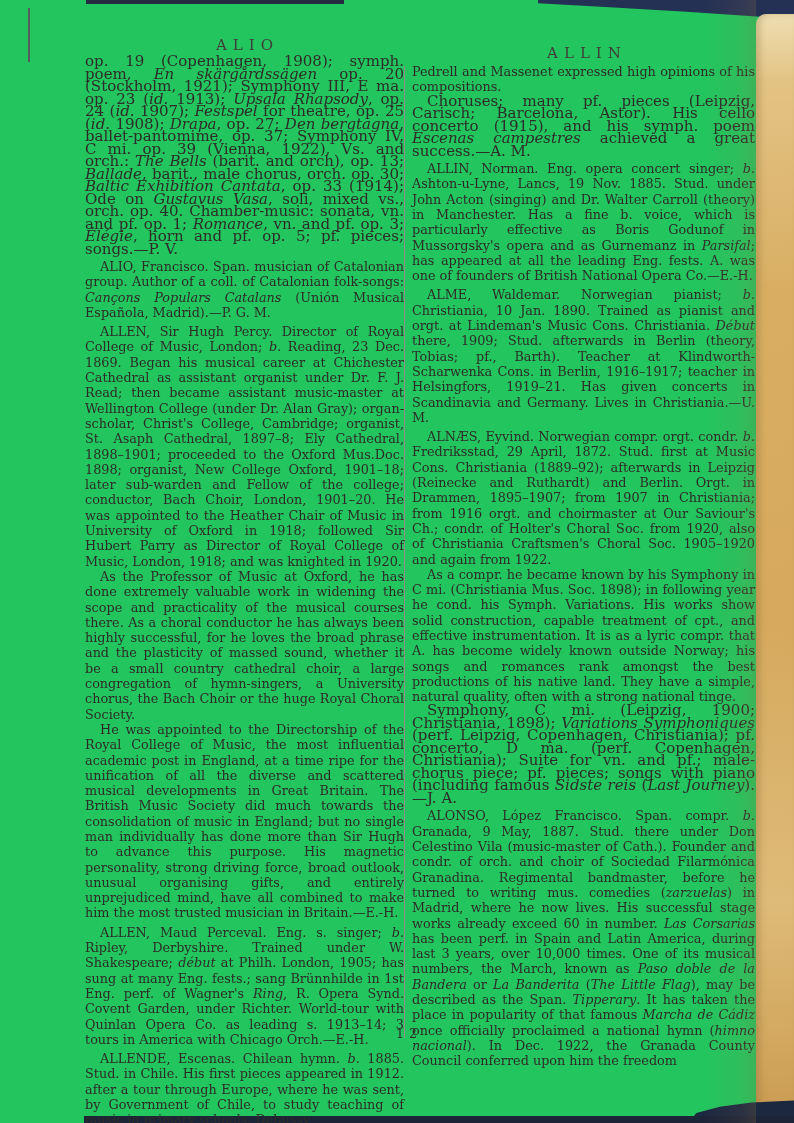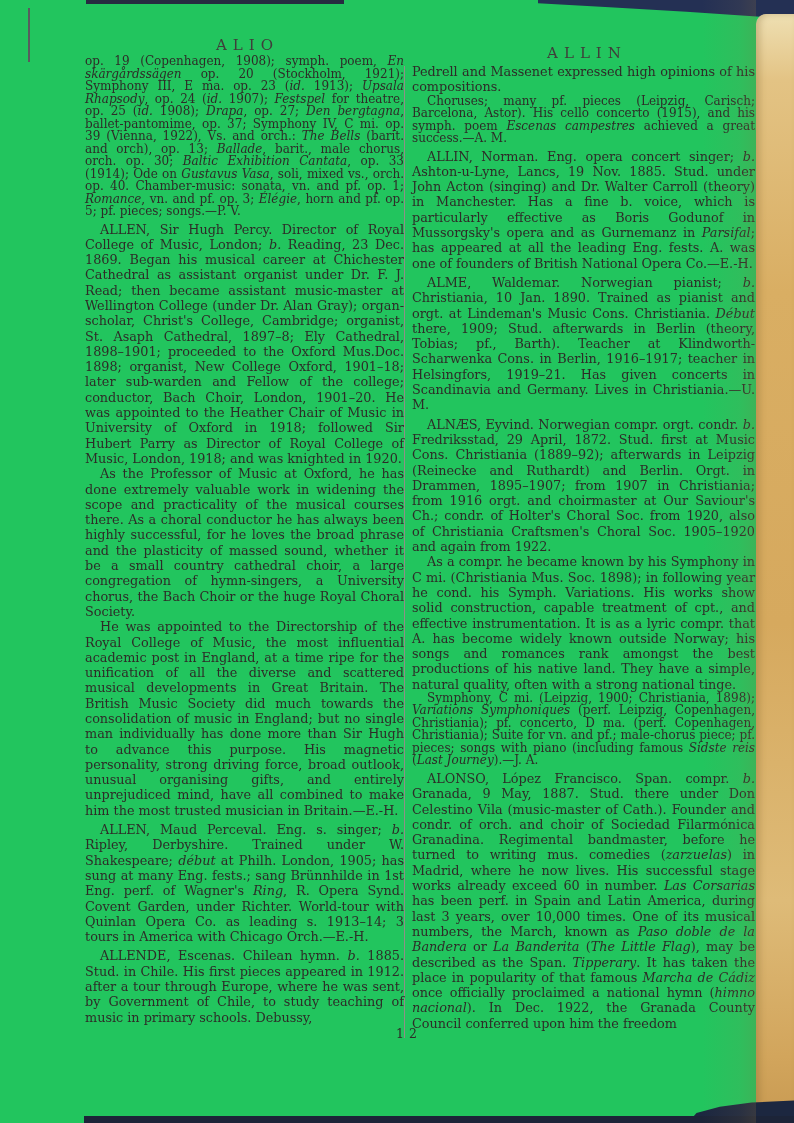--- a/index.html
+++ b/index.html
@@ -33,21 +33,21 @@
   .running-head.right{left:413px;width:342px;top:44px;}
 
   
   .divider{position:absolute;left:404px;top:66px;width:1px;height:972px;background:#908e87;}
   .column{position:absolute;text-align:justify;}
   .left-col{left:85px;top:55px;width:319px;}
   .right-col{left:412px;top:64px;width:343px;}
 
   .blk{margin:0;text-align:justify;text-justify:inter-word;}
   .body{font-size:12.8px;line-height:15.3px;}
-  .small{font-size:12px;line-height:12.5px;}
+  .small{font-size:15px;line-height:12.5px;}
   .indent{text-indent:15px;}
   .gap{margin-top:4px;}
   .s-b{font-weight:400;}
   .s-i{font-style:italic;}
 
   .page-number{position:absolute;left:368px;top:1026px;width:54px;text-align:right;
     font-size:12.5px;letter-spacing:5px;text-indent:5px;color:#2e2c28;}
 </style>
 </head>
 <body>
@@ -61,20 +61,21 @@
   <div class="cover-bottom-strip"></div>
   <div class="binding-line"></div>
 
   <div class="running-head left">ALIO</div>
   <div class="running-head right">ALLIN</div>
 
   <div class="divider"></div>
 
   <div class="column left-col">
       <p class="blk small"><span>op. 19 (Copenhagen, 1908); symph. poem, </span><span class="s-i">En skärgårdssägen</span><span> op. 20 (Stockholm, 1921); Symphony III, E ma. op. 23 (</span><span class="s-i">id.</span><span> 1913); </span><span class="s-i">Upsala Rhapsody</span><span>, op. 24 (</span><span class="s-i">id.</span><span> 1907); </span><span class="s-i">Festspel</span><span> for theatre, op. 25 (</span><span class="s-i">id.</span><span> 1908); </span><span class="s-i">Drapa</span><span>, op. 27; </span><span class="s-i">Den bergtagna</span><span>, ballet-pantomime, op. 37; Symphony IV, C mi. op. 39 (Vienna, 1922), Vs. and orch.: </span><span class="s-i">The Bells</span><span> (barit. and orch), op. 13; </span><span class="s-i">Ballade</span><span>, barit., male chorus, orch. op. 30; </span><span class="s-i">Baltic Exhibition Cantata</span><span>, op. 33 (1914); Ode on </span><span class="s-i">Gustavus Vasa</span><span>, soli, mixed vs., orch. op. 40. Chamber-music: sonata, vn. and pf. op. 1; </span><span class="s-i">Romance</span><span>, vn. and pf. op. 3; </span><span class="s-i">Élégie</span><span>, horn and pf. op. 5; pf. pieces; songs.—P. V.</span></p>
+      <p class="blk body gap indent"><span class="s-b">ALIO, Francisco.</span><span> Span. musician of Catalonian group. Author of a coll. of Catalonian folk-songs: </span><span class="s-i">Cançons Populars Catalans</span><span> (Unión Musical Española, Madrid).—P. G. M.</span></p>
       <p class="blk body gap indent"><span class="s-b">ALLEN, Sir Hugh Percy.</span><span> Director of Royal College of Music, London; </span><span class="s-i">b.</span><span> Reading, 23 Dec. 1869. Began his musical career at Chichester Cathedral as assistant organist under Dr. F. J. Read; then became assistant music-master at Wellington College (under Dr. Alan Gray); organ-scholar, Christ's College, Cambridge; organist, St. Asaph Cathedral, 1897–8; Ely Cathedral, 1898–1901; proceeded to the Oxford Mus.Doc. 1898; organist, New College Oxford, 1901–18; later sub-warden and Fellow of the college; conductor, Bach Choir, London, 1901–20. He was appointed to the Heather Chair of Music in University of Oxford in 1918; followed Sir Hubert Parry as Director of Royal College of Music, London, 1918; and was knighted in 1920.</span></p>
       <p class="blk body indent"><span>As the Professor of Music at Oxford, he has done extremely valuable work in widening the scope and practicality of the musical courses there. As a choral conductor he has always been highly successful, for he loves the broad phrase and the plasticity of massed sound, whether it be a small country cathedral choir, a large congregation of hymn-singers, a University chorus, the Bach Choir or the huge Royal Choral Society.</span></p>
       <p class="blk body indent"><span>He was appointed to the Directorship of the Royal College of Music, the most influential academic post in England, at a time ripe for the unification of all the diverse and scattered musical developments in Great Britain. The British Music Society did much towards the consolidation of music in England; but no single man individually has done more than Sir Hugh to advance this purpose. His magnetic personality, strong driving force, broad outlook, unusual organising gifts, and entirely unprejudiced mind, have all combined to make him the most trusted musician in Britain.—E.-H.</span></p>
       <p class="blk body gap indent"><span class="s-b">ALLEN, Maud Perceval.</span><span> Eng. s. singer; </span><span class="s-i">b.</span><span> Ripley, Derbyshire. Trained under W. Shakespeare; </span><span class="s-i">début</span><span> at Philh. London, 1905; has sung at many Eng. fests.; sang Brünnhilde in 1st Eng. perf. of Wagner's </span><span class="s-i">Ring</span><span>, R. Opera Synd. Covent Garden, under Richter. World-tour with Quinlan Opera Co. as leading s. 1913–14; 3 tours in America with Chicago Orch.—E.-H.</span></p>
       <p class="blk body gap indent"><span class="s-b">ALLENDE, Escenas.</span><span> Chilean hymn. </span><span class="s-i">b.</span><span> 1885. Stud. in Chile. His first pieces appeared in 1912. after a tour through Europe, where he was sent, by Government of Chile, to study teaching of music in primary schools. Debussy,</span></p>
     </div>
   <div class="column right-col">
       <p class="blk body"><span>Pedrell and Massenet expressed high opinions of his compositions.</span></p>
       <p class="blk small indent"><span>Choruses; many pf. pieces (Leipzig, Carisch; Barcelona, Astor). His cello concerto (1915), and his symph. poem </span><span class="s-i">Escenas campestres</span><span> achieved a great success.—A. M.</span></p>
       <p class="blk body gap indent"><span class="s-b">ALLIN, Norman.</span><span> Eng. opera concert singer; </span><span class="s-i">b.</span><span> Ashton-u-Lyne, Lancs, 19 Nov. 1885. Stud. under John Acton (singing) and Dr. Walter Carroll (theory) in Manchester. Has a fine b. voice, which is particularly effective as Boris Godunof in Mussorgsky's opera and as Gurnemanz in </span><span class="s-i">Parsifal</span><span>; has appeared at all the leading Eng. fests. A. was one of founders of British National Opera Co.—E.-H.</span></p>

